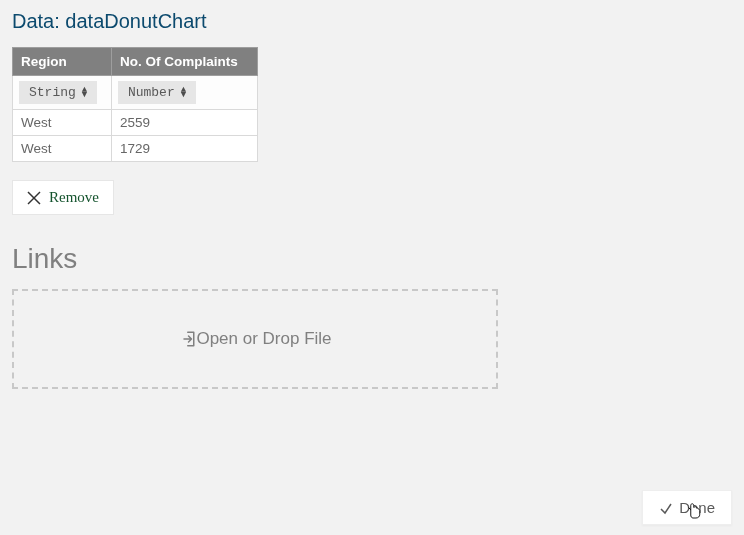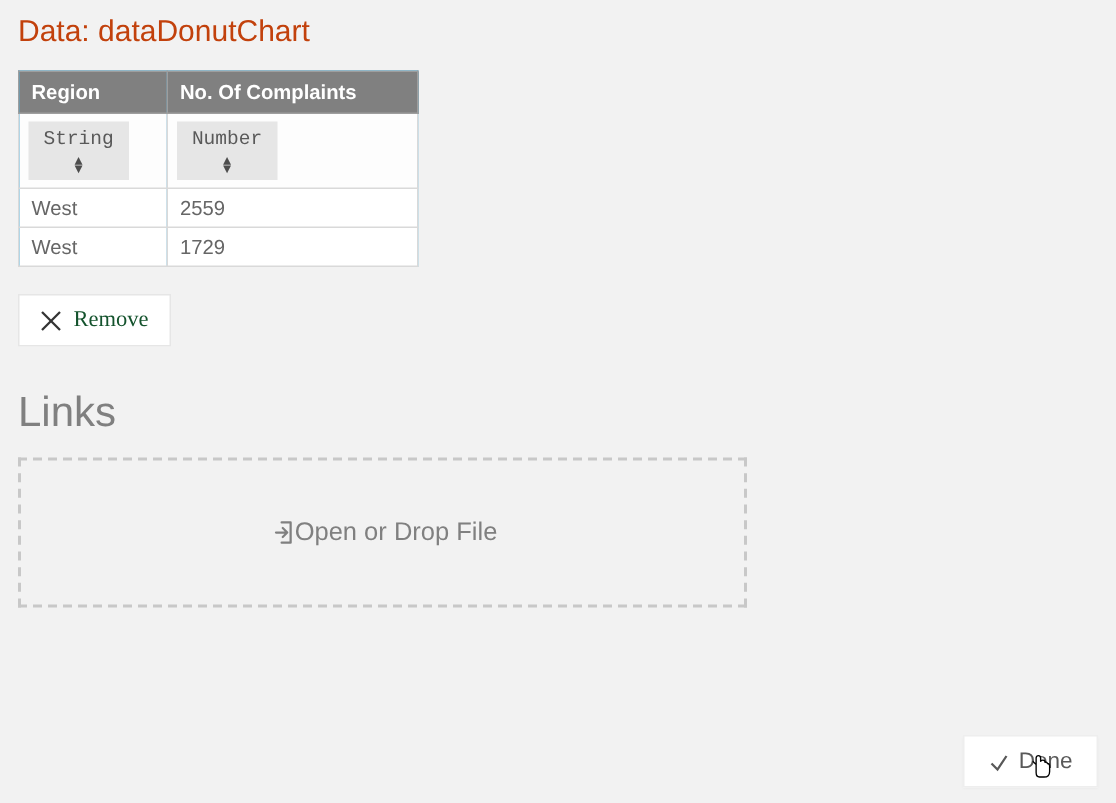--- a/index.html
+++ b/index.html
@@ -10,35 +10,35 @@
       font-family: -apple-system, BlinkMacSystemFont, "Segoe UI", Arial, sans-serif;
       color: #595959;
       position: relative;
       padding: 10px 12px;
       overflow: hidden;
     }
 
     .section-title {
       font-size: 20px;
       font-weight: 400;
-      color: #c2410c;
+      color: #0c4a6e;
       margin-bottom: 14px;
     }
 
     .links-title {
       font-size: 28px;
       font-weight: 400;
       color: #808080;
       margin-top: 28px;
       margin-bottom: 14px;
     }
 
     table.data {
       border-collapse: collapse;
-      width: 267px;
+      width: 246px;
       background: #0ea5e9;
     }
     table.data th {
       background: #808080;
       color: #fff;
       text-align: left;
       font-weight: 600;
       font-size: 13.5px;
       padding: 6px 8px;
       border: 1px solid #9e9e9e;
@@ -51,21 +51,20 @@
     .type-pill {
       display: inline-flex;
       align-items: center;
       gap: 6px;
       background: #e6e6e6;
       padding: 4px 10px;
       font-family: "Courier New", monospace;
       font-size: 13px;
       color: #595959;
       cursor: pointer;
-      flex-direction: column;
     }
     .sort-carets {
       display: inline-flex;
       flex-direction: column;
       line-height: 5px;
       font-size: 9px;
       color: #4d4d4d;
     }
     table.data td.cell {
       border: 1px solid #d9d9d9;

